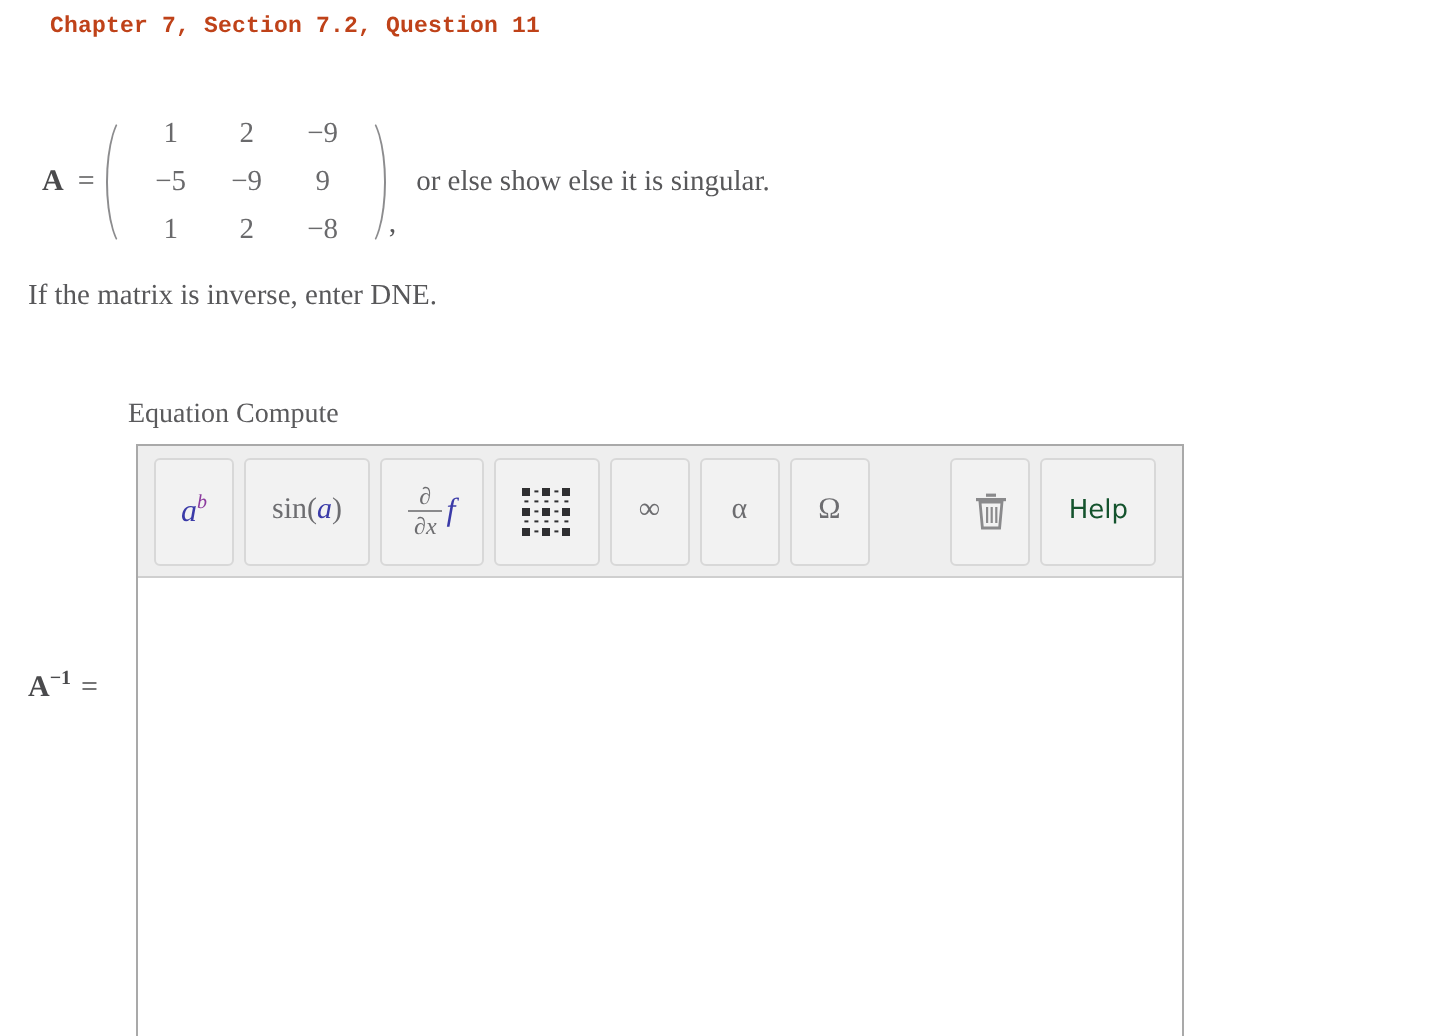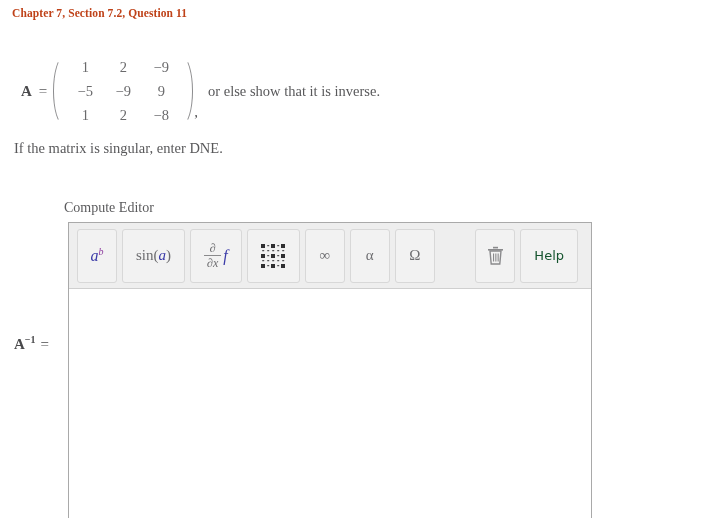--- a/index.html
+++ b/index.html
@@ -12,23 +12,23 @@
     height: 518px;
     position: relative;
     font-family: "Liberation Serif", serif;
     color: #555555;
     overflow: hidden;
   }
 
   
   .chapter-header {
     position: absolute;
-    left: 12px;
+    left: 25px;
     top: 7px;
-    font-family: Liberation Serif, serif;
+    font-family: Liberation Mono, monospace;
     font-size: 11.5px;
     font-weight: bold;
     color: #BF4219;
     letter-spacing: 0.1px;
     white-space: nowrap;
   }
 
   
   .problem-line {
     position: absolute;
@@ -264,26 +264,26 @@
       <span class="matrix-cell">9</span>
       <span class="matrix-cell">1</span>
       <span class="matrix-cell">2</span>
       <span class="matrix-cell">−8</span>
     </span>
     <span class="paren right"></span>
   </span>
 
   <span class="comma-after">,</span>
 
-  <span class="tail-text">or else show that it is inverse.</span>
+  <span class="tail-text">or else show else it is singular.</span>
 </div>
 
-<div class="singular-note">If the matrix is singular, enter DNE.</div>
-
-<div class="editor-label">Compute Editor</div>
+<div class="singular-note">If the matrix is inverse, enter DNE.</div>
+
+<div class="editor-label">Equation Compute</div>
 
 <div class="editor-panel">
 
   <div class="editor-toolbar">
 
     <div class="tool-btn">
       <span class="glyph-ab"><span>a</span><sup>b</sup></span>
     </div>
 
     <div class="tool-btn wide">

